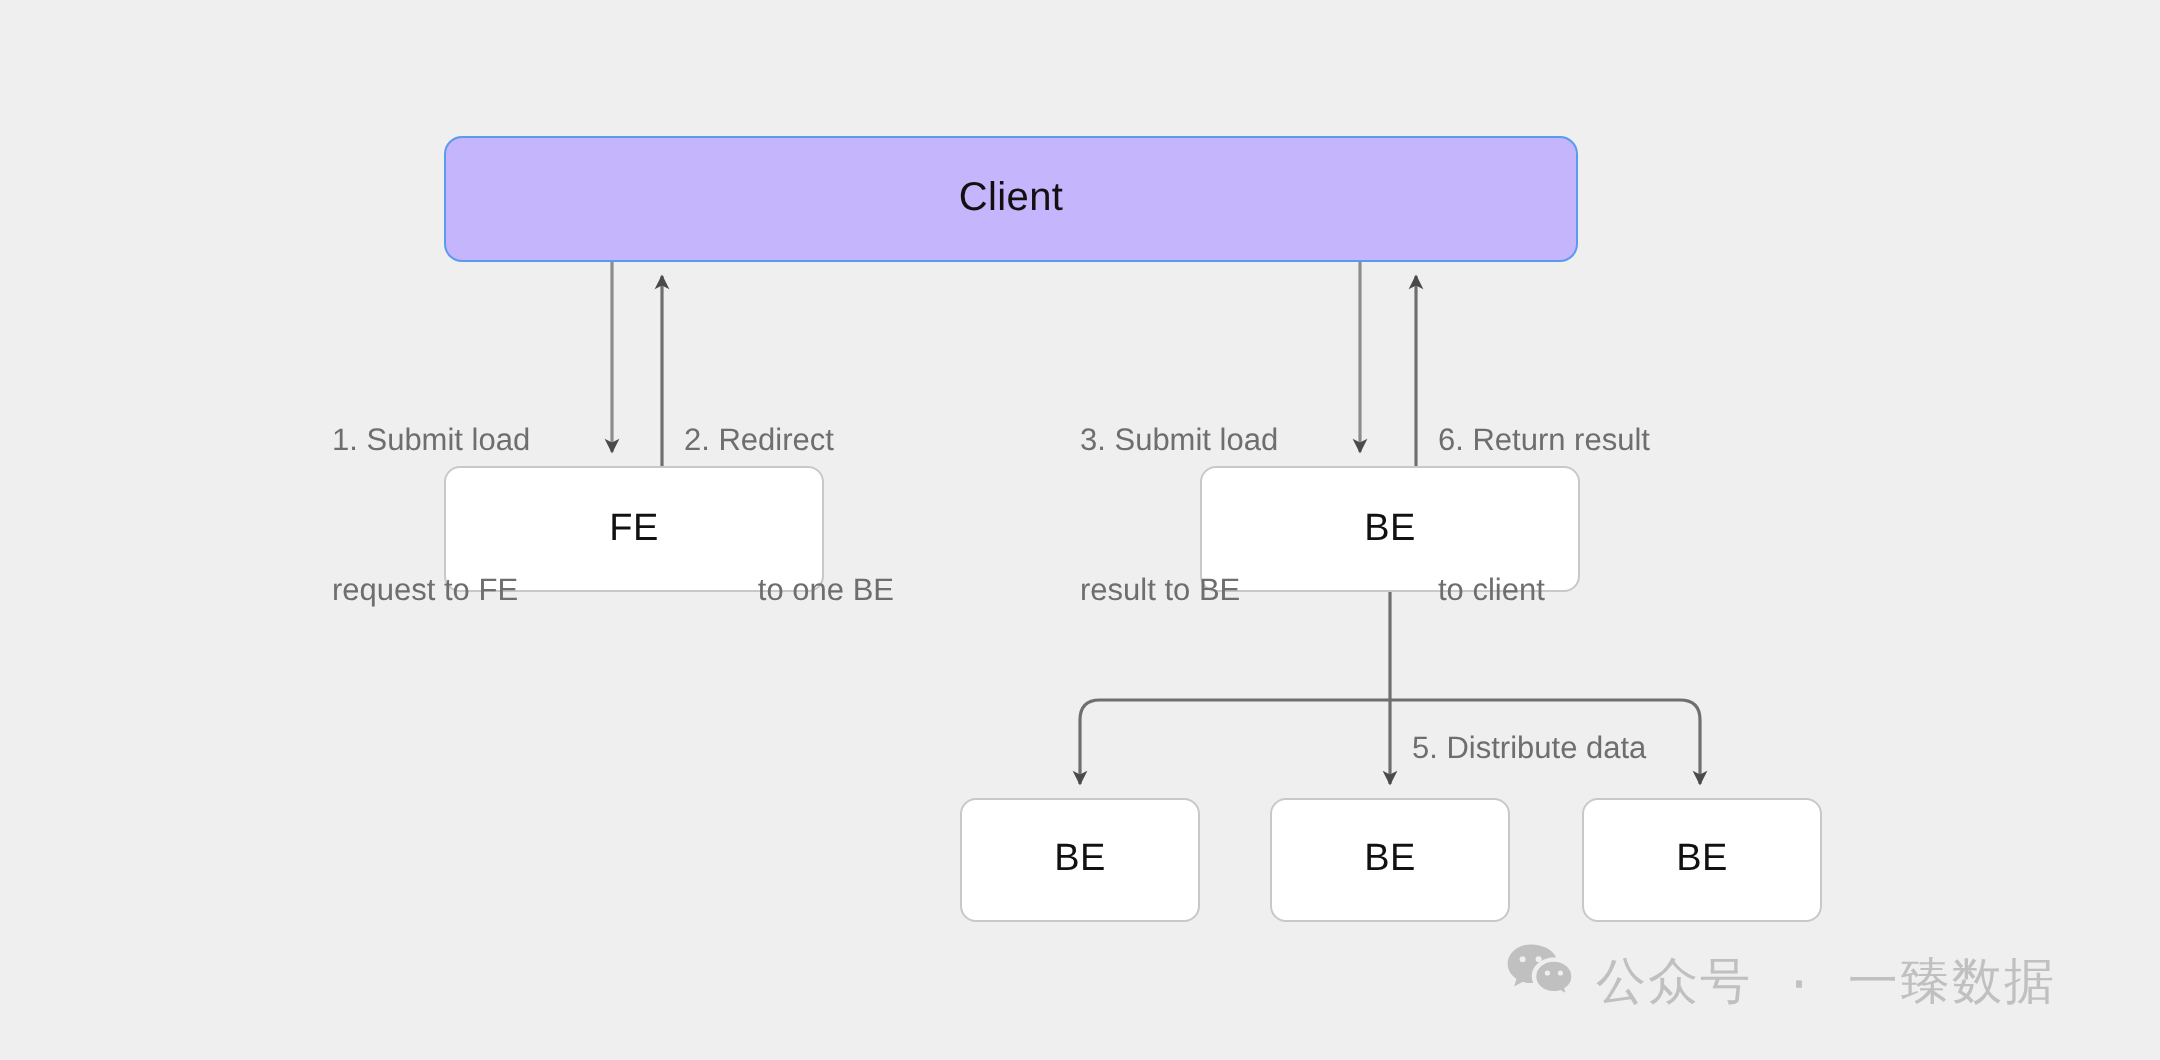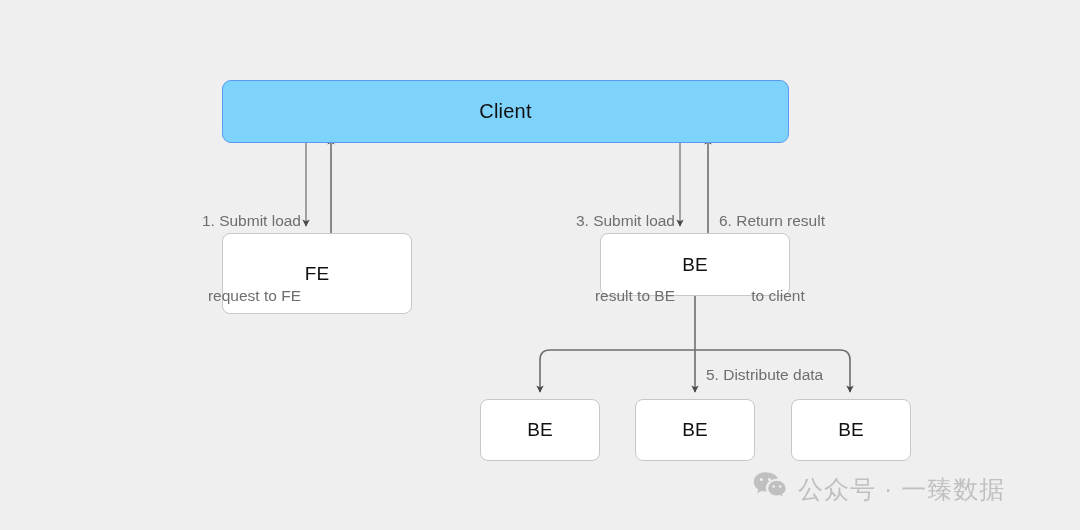--- a/index.html
+++ b/index.html
@@ -35,36 +35,35 @@
     border-radius: 8px;
     background: #ffffff;
     border: 1px solid #c8c8c8;
     color: #111111;
     font-size: 19px;
     font-weight: 400;
     letter-spacing: 0.2px;
     z-index: 2;
   }
   .node.client {
-    background: #7dd3fc;
+    background: #c4b5fd;
     border: 1.5px solid #5a9bf0;
     border-radius: 9px;
     font-size: 20px;
-    margin-top: 12px;
   }
 
   .edge-label {
     position: absolute;
     color: #6e6e6e;
     font-size: 15.5px;
     line-height: 25px;
     white-space: pre;
     z-index: 3;
   }
-  .edge-label.align-right { text-align: right; }
+  .edge-label.align-right { }
   .edge-label.align-left  { text-align: left; }
 
   #watermark {
     position: absolute;
     display: flex;
     align-items: center;
     gap: 11px;
     color: #c0c0c0;
     font-size: 25px;
     letter-spacing: 1px;
@@ -97,21 +96,21 @@
     <path d="M695,296 L695,350" fill="none" stroke="#6f6f6f" stroke-width="1.6"></path>
     <path d="M695,350 L550,350 Q540,350 540,360 L540,392" fill="none" stroke="#6f6f6f" stroke-width="1.6" marker-end="url(#arrowhead)"></path>
     <path d="M695,350 L695,392" fill="none" stroke="#6f6f6f" stroke-width="1.6" marker-end="url(#arrowhead)"></path>
     <path d="M695,350 L840,350 Q850,350 850,360 L850,392" fill="none" stroke="#6f6f6f" stroke-width="1.6" marker-end="url(#arrowhead)"></path>
   </svg>
 
   <div class="node client" style="left:222px; top:68px; width:567px; height:63px;">
     <span>Client</span>
   </div>
 
-  <div class="node" style="left:222px; top:233px; width:190px; height:81px;">
+  <div class="node" style="left:222px; top:233px; width:190px; height:63px;">
     <span>FE</span>
   </div>
 
   <div class="node" style="left:600px; top:233px; width:190px; height:63px;">
     <span>BE</span>
   </div>
 
   <div class="node" style="left:480px; top:399px; width:120px; height:62px;">
     <span>BE</span>
   </div>
@@ -122,36 +121,40 @@
 
   <div class="node" style="left:791px; top:399px; width:120px; height:62px;">
     <span>BE</span>
   </div>
 
   <div class="edge-label align-right" style="left:166px; top:158px; width:135px;">
     <div>1. Submit load</div>
     <div>request to FE</div>
   </div>
 
+  <div class="edge-label align-left" style="left:342px; top:158px; width:120px;">
+    <div>2. Redirect</div>
+    <div style="text-align:right; width:105px;">to one BE</div>
+  </div>
 
   <div class="edge-label align-right" style="left:540px; top:158px; width:135px;">
     <div>3. Submit load</div>
     <div>result to BE</div>
   </div>
 
   <div class="edge-label align-left" style="left:719px; top:158px; width:130px;">
     <div>6. Return result</div>
-    <div style="text-align:center; width:118px;">to client</div>
+    <div style="width:118px;">to client</div>
   </div>
 
   <div class="edge-label align-left" style="left:706px; top:312px; width:180px;">
     <div>5. Distribute data</div>
   </div>
 
-  <div id="watermark" style="left:753px; top:471px;">
+  <div id="watermark" style="left:753px; top:471px;font-family:Liberation Mono, monospace;">
     <span class="wm-icon">
       <svg width="34" height="30" viewBox="0 0 34 30" xmlns="http://www.w3.org/2000/svg">
         <path d="M12.4,1.2 C5.9,1.2 0.8,5.6 0.8,10.9 C0.8,13.9 2.5,16.6 5.2,18.4
                  L4.1,22.2 L8.4,19.9 C9.7,20.3 11,20.5 12.4,20.5
                  C12.8,20.5 13.2,20.5 13.6,20.5 C13.1,19.4 12.9,18.3 12.9,17.1
                  C12.9,11.9 17.9,7.8 24.1,7.8 C24.4,7.8 24.7,7.8 25,7.8
                  C23.8,4.0 18.6,1.2 12.4,1.2 Z" fill="#c0c0c0"></path>
         <circle cx="8.3" cy="8.6" r="1.5" fill="#efefef"></circle>
         <circle cx="16.3" cy="8.6" r="1.5" fill="#efefef"></circle>
         <path d="M33.2,17.2 C33.2,12.8 29.0,9.3 23.9,9.3 C18.8,9.3 14.6,12.8 14.6,17.2

